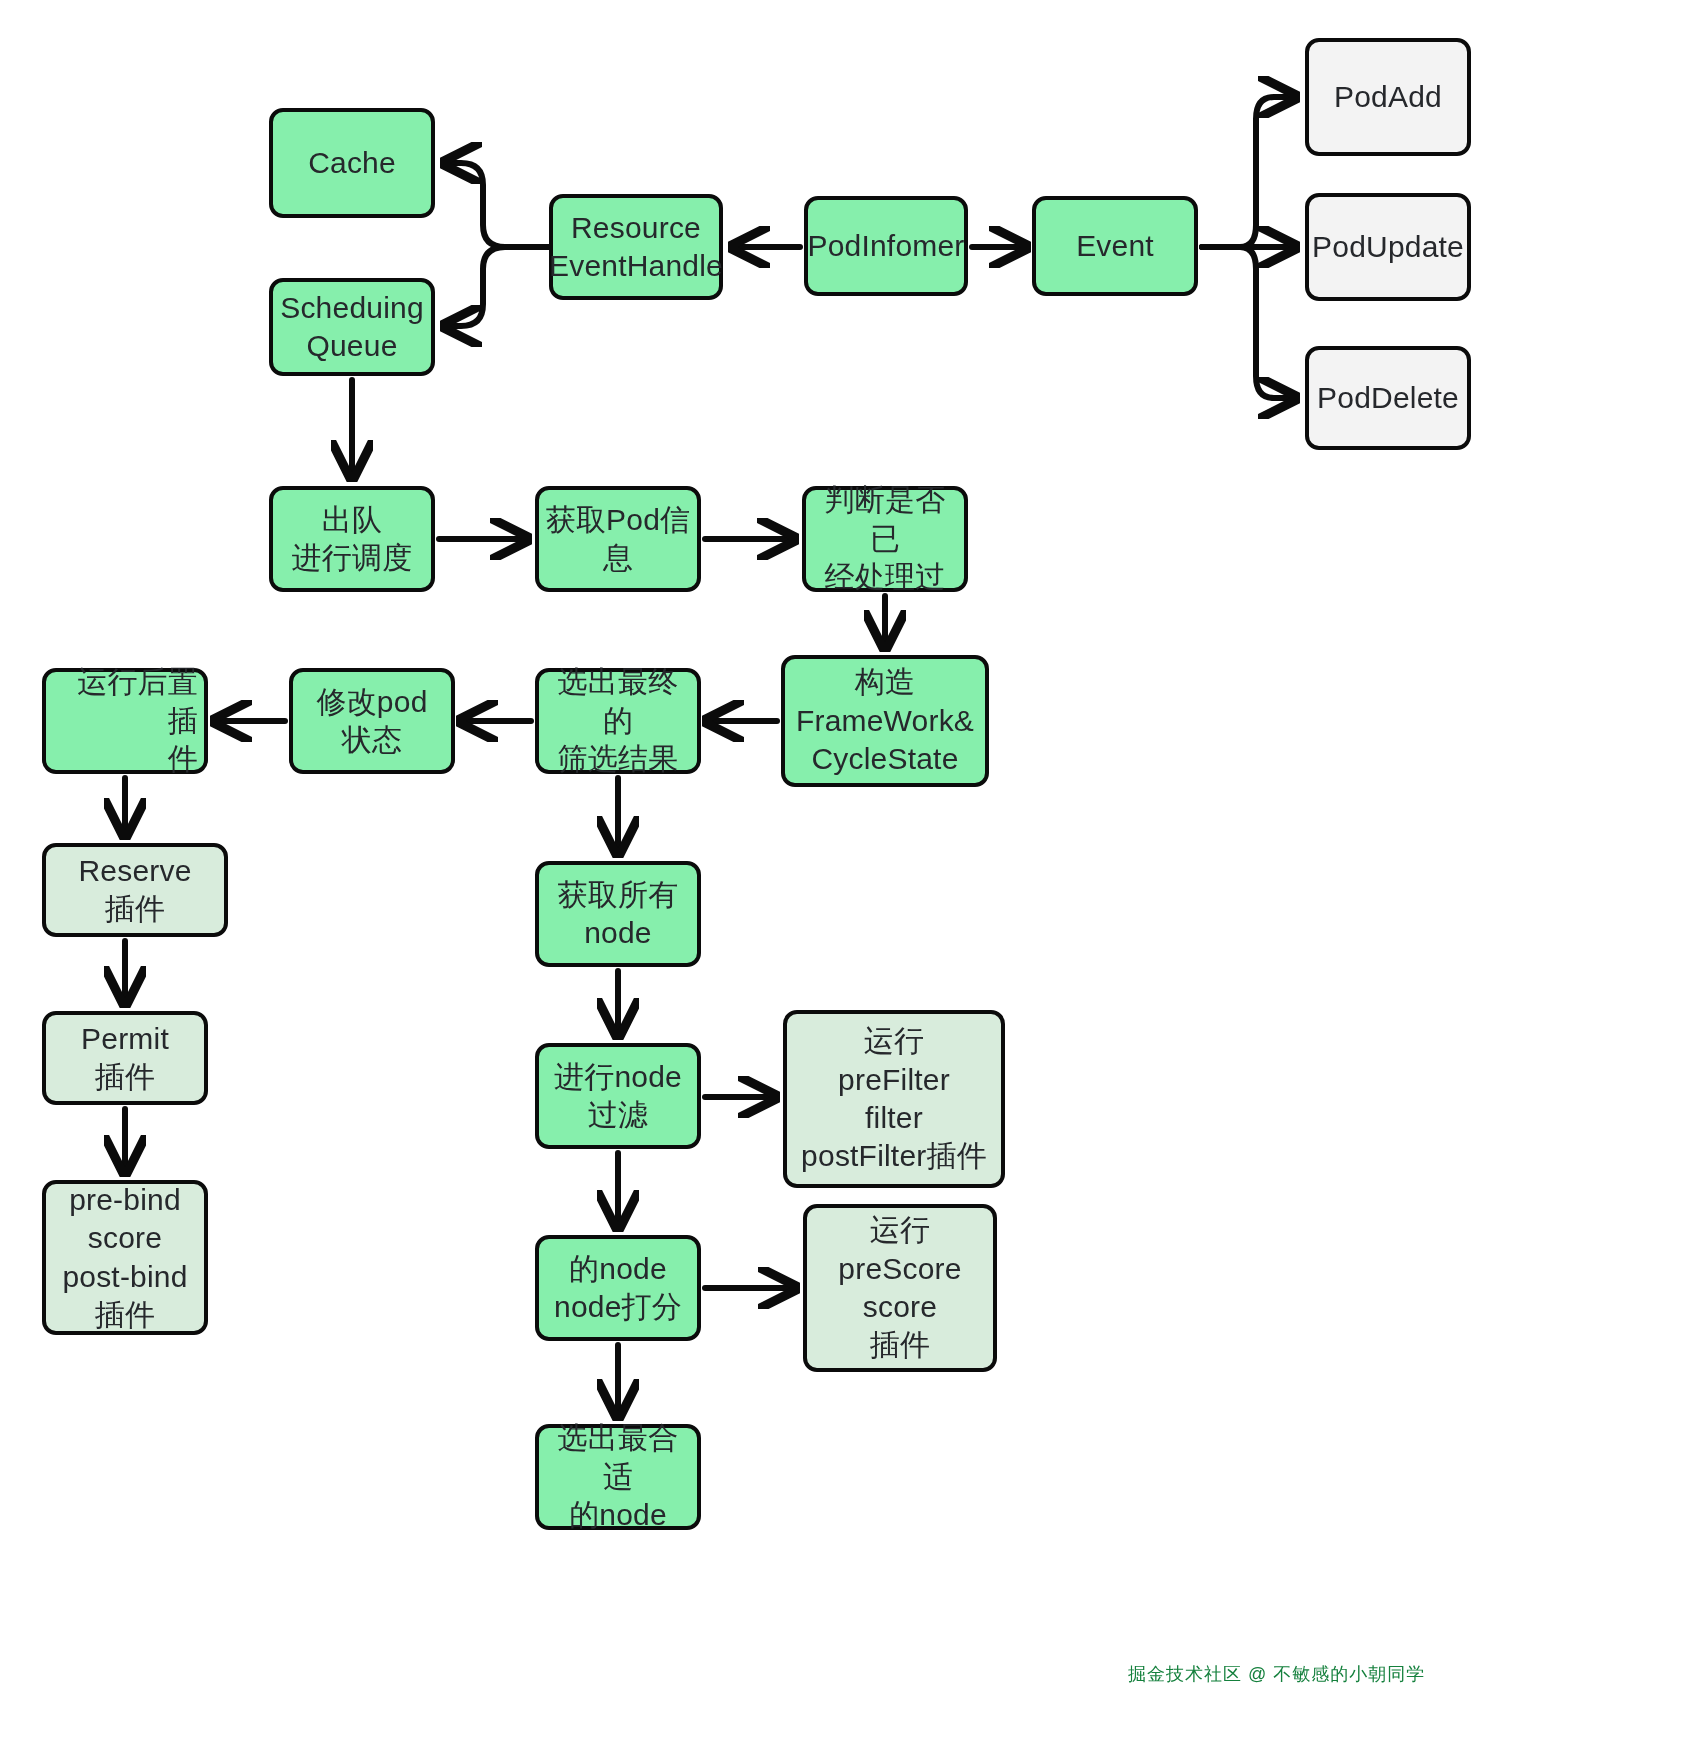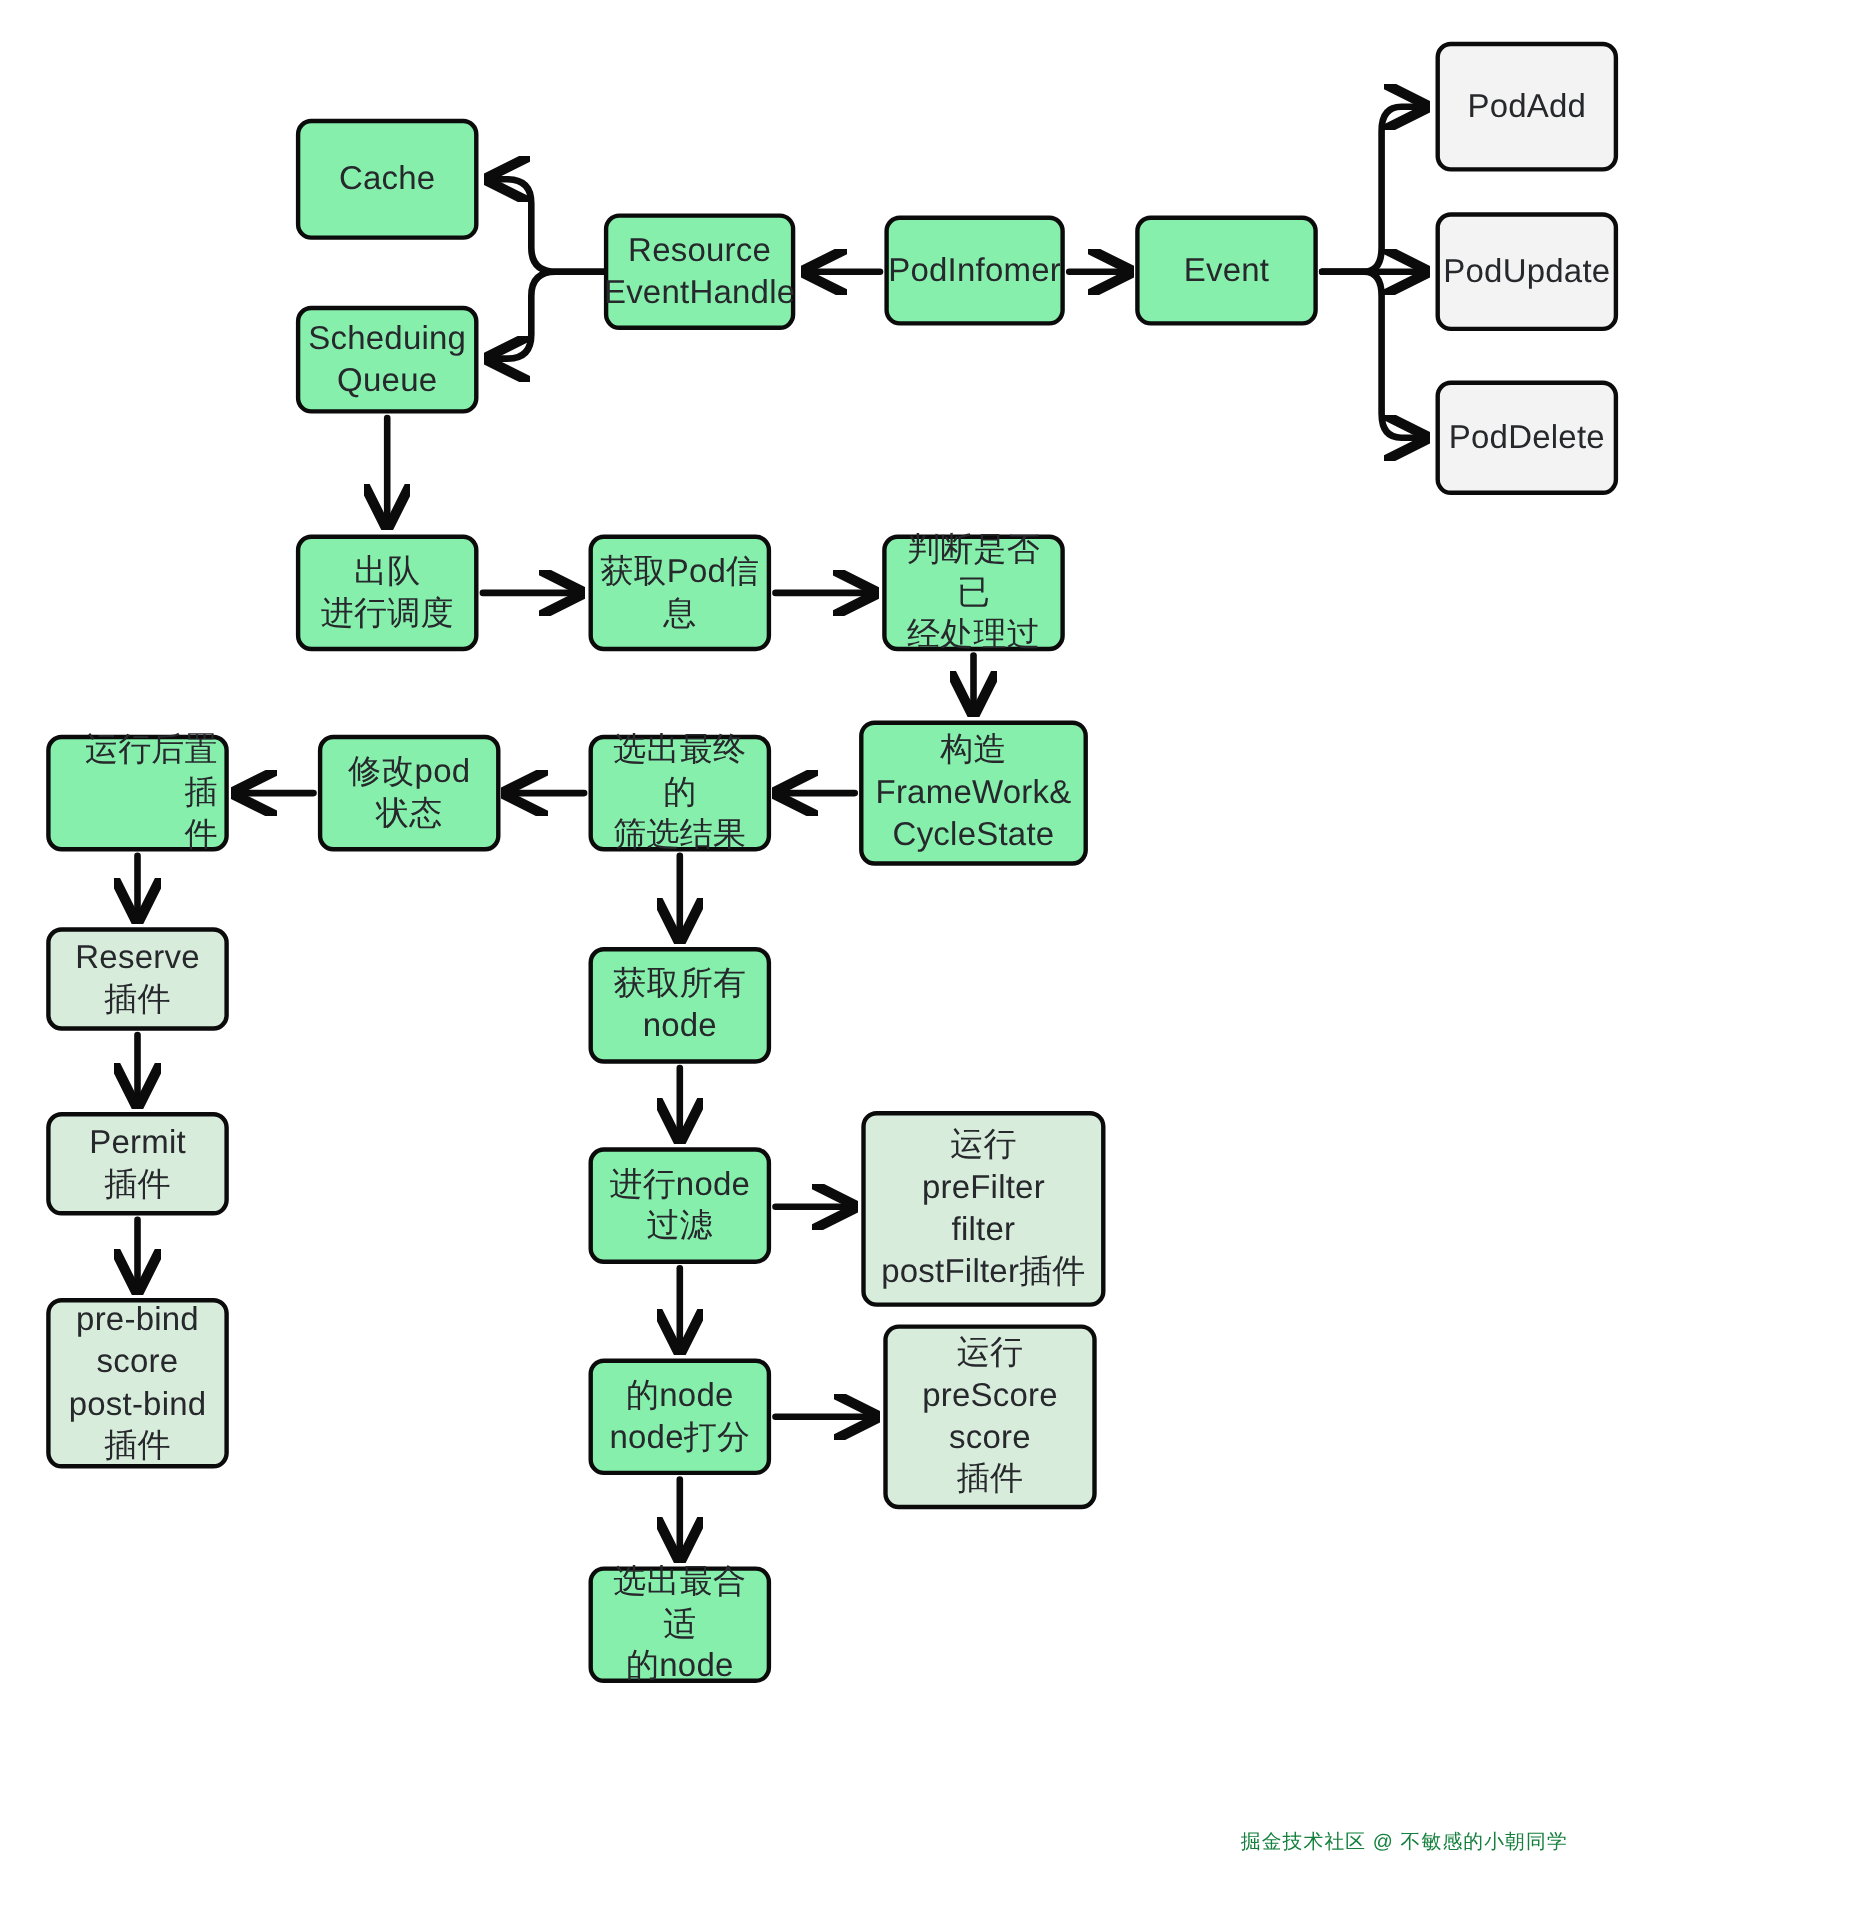--- a/index.html
+++ b/index.html
@@ -134,21 +134,21 @@
 经处理过</div>
       <div class="node blue" style="left: 781px; top: 655px; width: 208px; height: 132px;">构造
 FrameWork&amp;
 CycleState</div>
       <div class="node blue" style="left: 535px; top: 668px; width: 166px; height: 106px;">选出最终的
 筛选结果</div>
       <div class="node blue" style="left: 289px; top: 668px; width: 166px; height: 106px;">修改pod
 状态</div>
       <div class="node blue" style="left: 42px; top: 668px; width: 166px; height: 106px; text-align: right;">运行后置插
 件</div>
-      <div class="node green" style="left: 42px; top: 843px; width: 166px; height: 94px;">Reserve
+      <div class="node green" style="left: 42px; top: 843px; width: 186px; height: 94px;">Reserve
 插件</div>
       <div class="node green" style="left: 42px; top: 1011px; width: 166px; height: 94px;">Permit
 插件</div>
       <div class="node green" style="left: 42px; top: 1180px; width: 166px; height: 155px;">pre-bind
 score
 post-bind
 插件</div>
       <div class="node blue" style="left: 535px; top: 861px; width: 166px; height: 106px;">获取所有
 node</div>
       <div class="node blue" style="left: 535px; top: 1043px; width: 166px; height: 106px;">进行node

